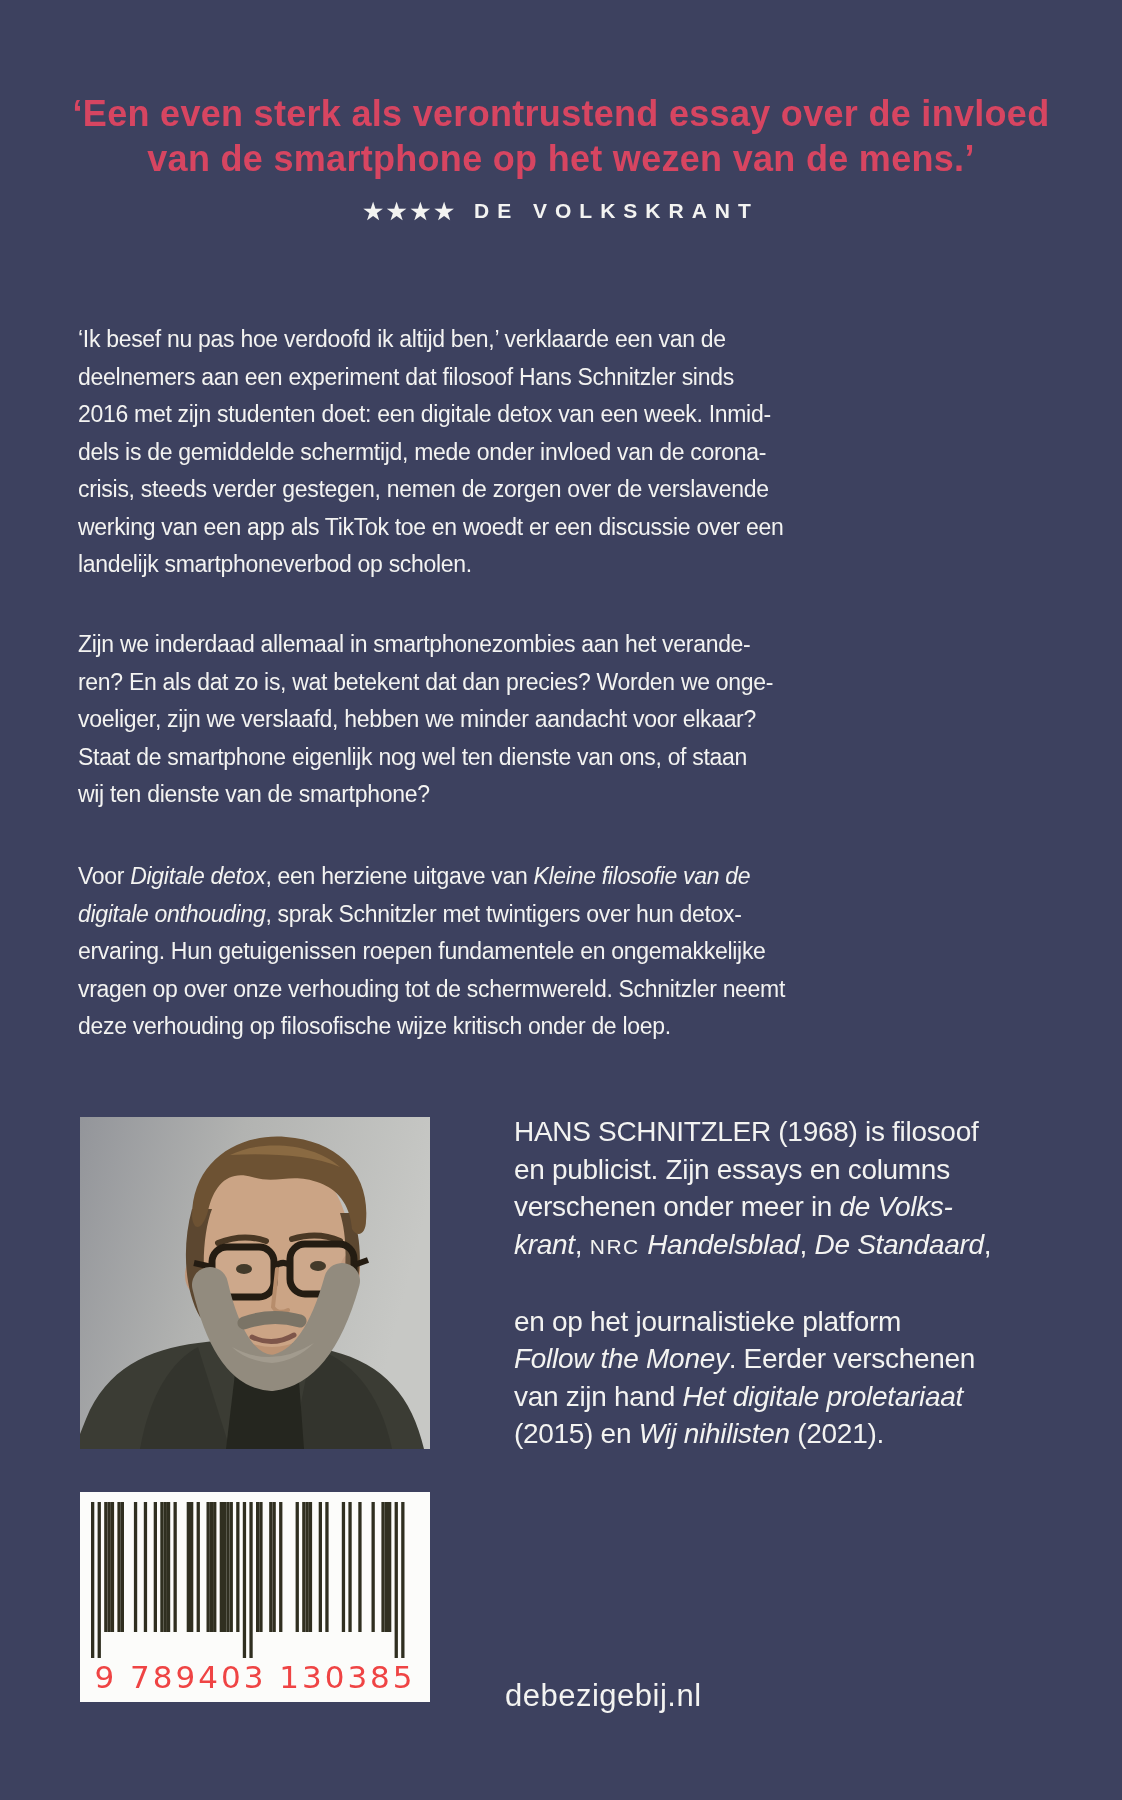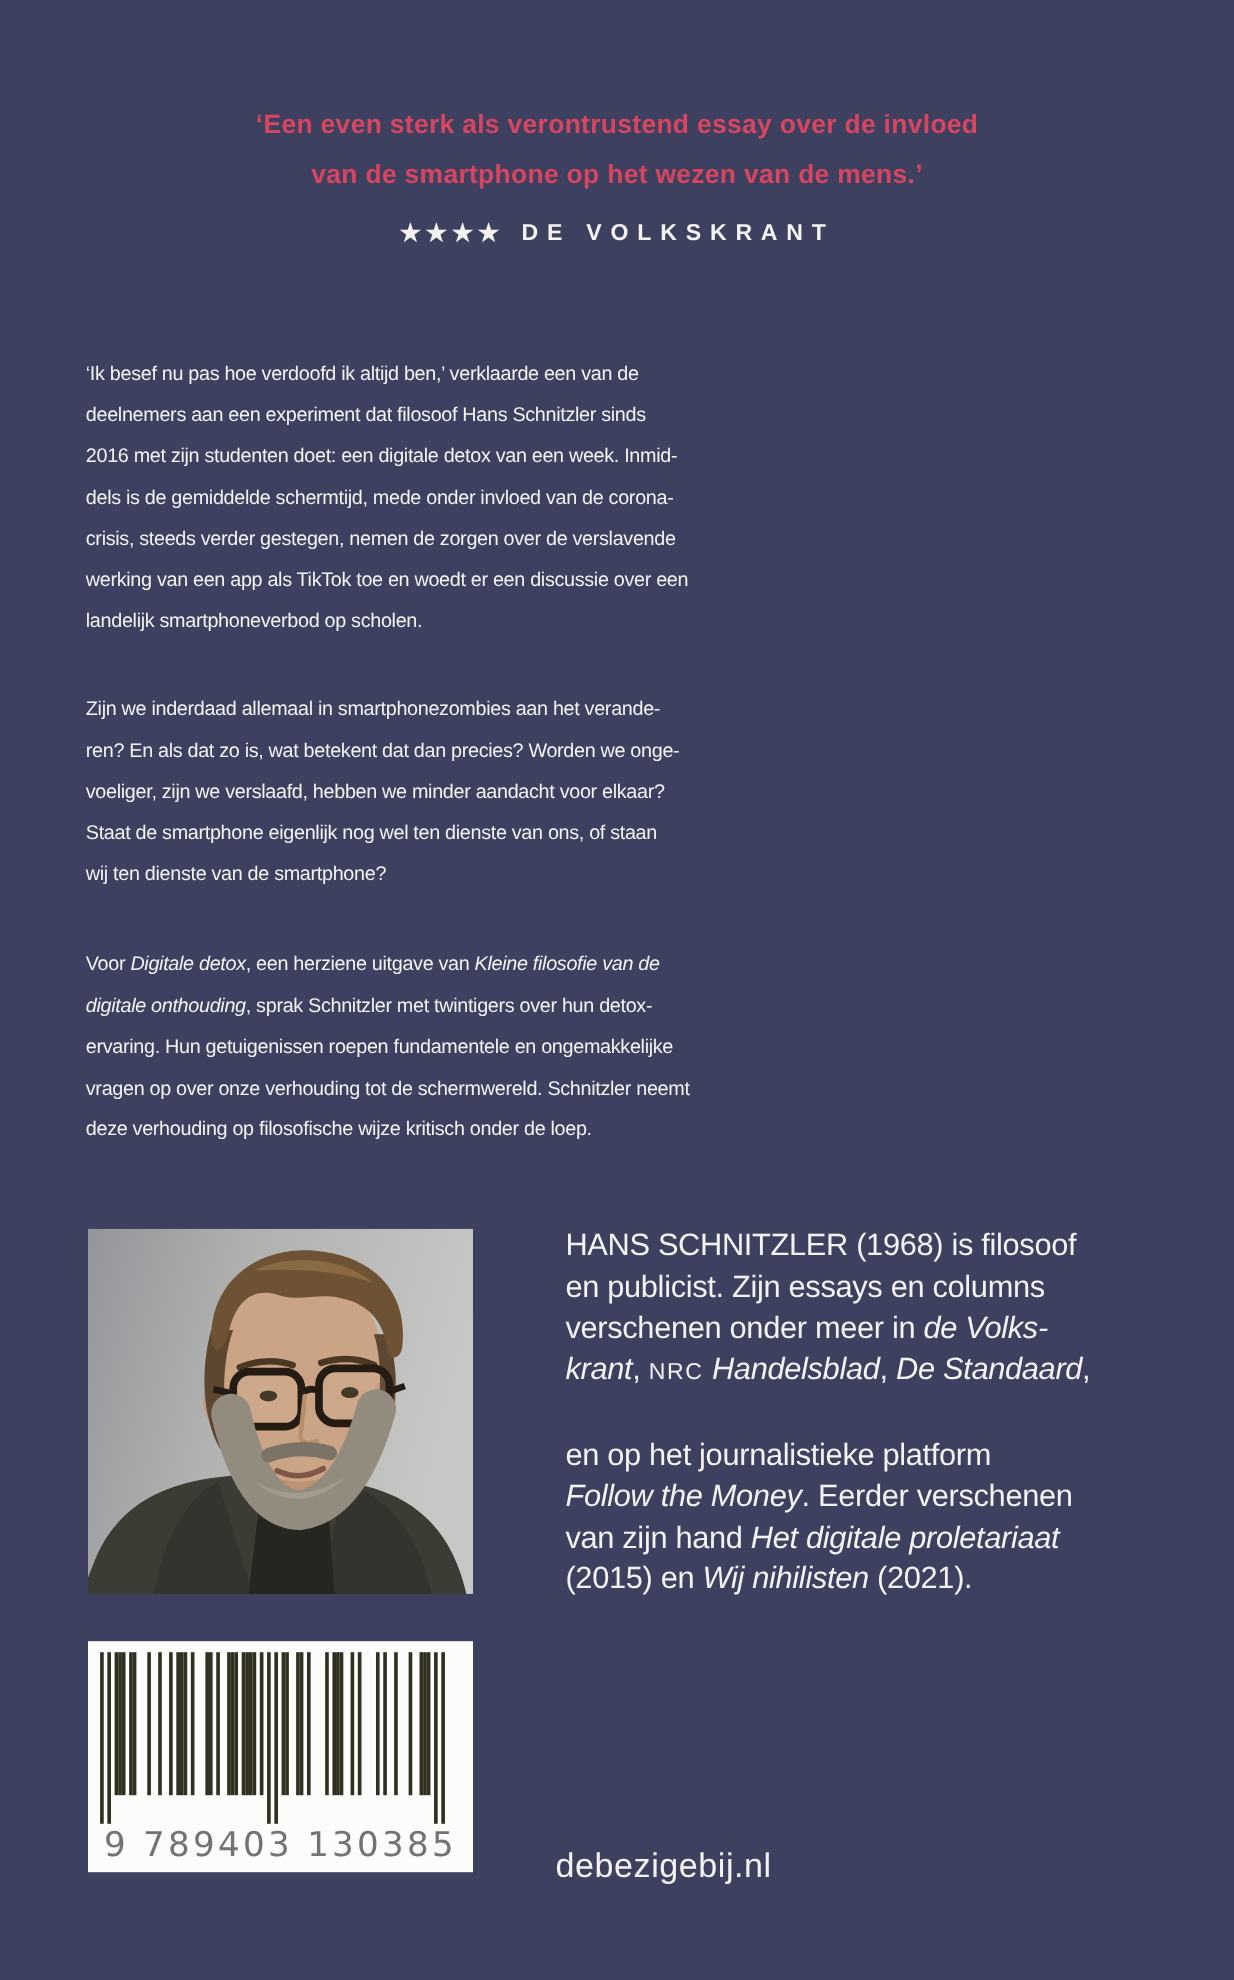--- a/index.html
+++ b/index.html
@@ -11,41 +11,41 @@
     color: var(--text, #f3f3f1);
     font-family: "Liberation Sans", sans-serif;
   }
   .abs { position: absolute; }
 
   .praise-quote {
     top: 91px; left: 60px; width: 1002px;
     text-align: center;
     color: var(--accent-red, #d74561);
     font-weight: bold;
-    font-size: 24px; line-height: 45px;
+    font-size: 36px; line-height: 45px;
     letter-spacing: 0.3px;
     white-space: pre;
   }
   .praise-attrib {
     top: 199px; left: 0; width: 1122px;
     text-align: center;
     font-weight: bold;
     font-size: 21px;
   }
   .praise-attrib .stars {
     letter-spacing: 4px;
     margin-right: 16px;
     font-size: 22px;
     vertical-align: -1px;
   }
   .praise-attrib .source { letter-spacing: 8px; }
 
   .para {
     left: 78px; width: 1000px;
-    font-size: 18px; line-height: 37.5px;
+    font-size: 23px; line-height: 37.5px;
     letter-spacing: -0.3px;
     white-space: pre;
   }
   .para-1 { top: 321px; }
   .para-2 { top: 626px; }
   .para-3 { top: 858px; }
 
   .bio {
     left: 490px; top: 1113px; width: 570px;
     font-size: 28px; line-height: 37.5px;
@@ -58,21 +58,21 @@
   .photo-frame { left: 80px; top: 1117px; width: 350px; height: 332px; }
 
   .barcode-box {
     left: 80px; top: 1492px; width: 350px; height: 210px;
     background: var(--barcode-bg, #fcfcfa);
   }
   .barcode-box svg { position: absolute; left: 0; top: 0; fill: var(--barcode-bars, #302f20); }
   .barcode-number {
     position: absolute; left: 0; bottom: 7px; width: 100%;
     text-align: center;
-    color: #737373;
+    color: #ef4444;
     font-size: 31px;
     letter-spacing: 3px;
     font-family: "DejaVu Sans", sans-serif;
     margin-top: 35px;
   }
 
   .website {
     left: 505px; top: 1678px;
     font-size: 31px;
     letter-spacing: 0.5px;

